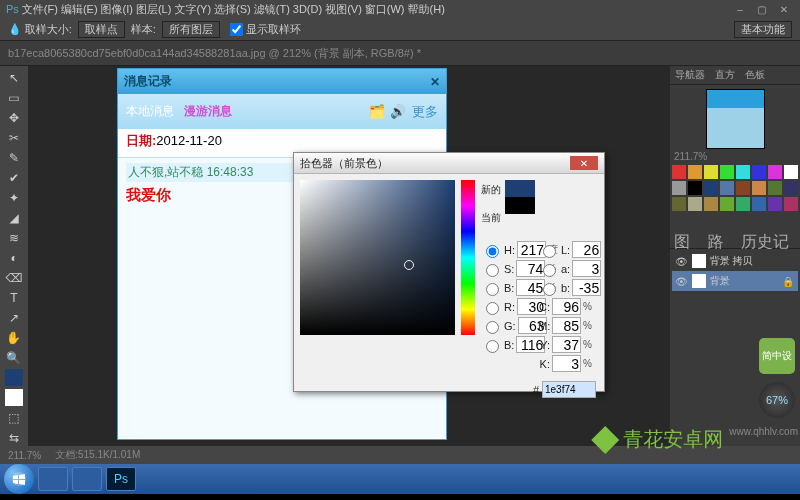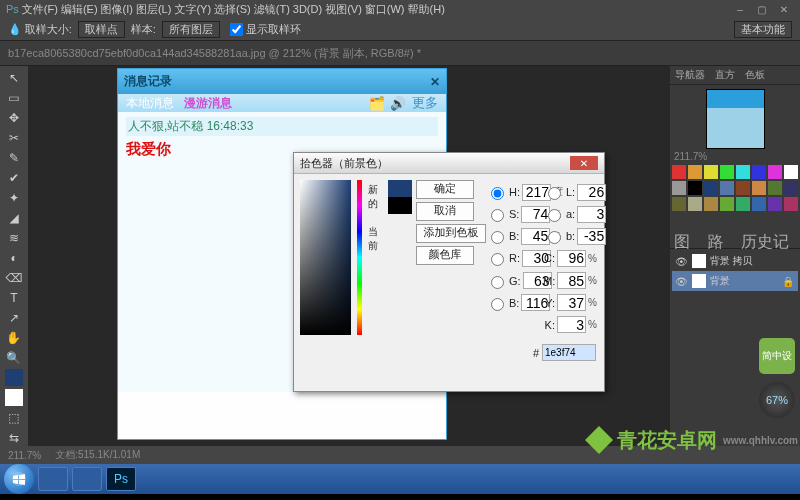--- a/index.html
+++ b/index.html
@@ -28,57 +28,57 @@
   .eyethumb{width:14px;height:14px;background:#fff}
   .statusbar{background:#454545;height:18px;color:#888;font-size:10px;display:flex;align-items:center;padding:0 8px;gap:14px}
   .taskbar{background:linear-gradient(#3a6caf,#1f4f8f);height:30px;display:flex;align-items:center;padding:0 4px;gap:4px}
   .startbtn{width:30px;height:30px;border-radius:50%;background:radial-gradient(circle at 30% 30%,#7ec0f5,#0a5bb4);display:flex;align-items:center;justify-content:center}
   .tbic{width:28px;height:22px;background:#2e5d9f;border:1px solid #4b7bbf;border-radius:2px}
 
   
   .qq{position:absolute;left:89px;top:2px;width:328px;height:370px;background:#fefefe;border:1px solid #3aa0d8}
   .qq-title{height:25px;background:linear-gradient(#63c1f0,#3aa0d8);display:flex;align-items:center;padding:0 6px;color:#0b4b6e;font-weight:700}
   .qq-title .x{margin-left:auto;font-weight:700;color:#0b4b6e;cursor:pointer}
-  .qq-tabs{height:18px;background:linear-gradient(#c9e9f9,#a7dbf5);display:flex;align-items:center;padding:0 8px;gap:10px;font-size:12px;color:#1774b3}
+  .qq-tabs{height:35px;background:linear-gradient(#c9e9f9,#a7dbf5);display:flex;align-items:center;padding:0 8px;gap:10px;font-size:12px;color:#1774b3}
   .qq-tabs .act{color:#d14fd4;font-weight:700}
   .qq-tabs .ricons{margin-left:auto;display:flex;gap:5px;align-items:center;font-size:13px;color:#3d8fc8}
   .qq-date{height:22px;border-bottom:1px solid #bfdff0;padding:3px 8px;font-size:13px}
   .qq-date b{color:#c8131b}
   .qq-body{padding:5px 8px;background:#f4fbfe;height:270px}
   .qq-line1{color:#2f8a60;font-size:12px;background:#dff3fc;padding:1px 2px}
   .qq-line2{color:#d11;font-weight:700;font-family:"KaiTi",serif;font-size:15px;margin-top:4px}
 
   
   .cpd{position:absolute;left:265px;top:86px;width:310px;height:238px;background:#f0f0f0;border:1px solid #888;box-shadow:2px 2px 6px rgba(0,0,0,.5);font-size:11px;color:#222}
   .cpd-title{height:20px;background:linear-gradient(#fcfcfc,#d8d8d8);display:flex;align-items:center;padding:0 6px;border-bottom:1px solid #b5b5b5}
   .cpd-title .x{margin-left:auto;width:28px;height:14px;background:#c94f44;color:#fff;display:flex;align-items:center;justify-content:center;font-size:10px;cursor:pointer}
   .cpd-body{display:flex;padding:6px;gap:6px}
   .cpd-spectrum{width:155px;height:155px;background:linear-gradient(to top,#000,transparent),linear-gradient(to right,#fff,#1e3f74);position:relative;cursor:crosshair}
   .cpd-spectrum .ring{position:absolute;width:8px;height:8px;border:1px solid #eee;border-radius:50%;left:104px;top:80px}
   .cpd-hue{width:14px;height:155px;background:linear-gradient(red,magenta,blue,cyan,lime,yellow,red);position:relative}
   .cpd-hue .mark{position:absolute;left:-4px;width:22px;top:58px;height:0;border-top:4px solid transparent;border-bottom:4px solid transparent}
-  .cpd-right{flex:1;display:flex;flex-direction:row;gap:0}
+  .cpd-right{flex:1;display:flex;flex-direction:column;gap:14px}
   .cpd-swatch-labels{display:flex;flex-direction:column;font-size:10px;gap:14px;margin-top:3px}
   .cpd-newcur{width:30px;height:34px;display:flex;flex-direction:column}
   .cpd-new{flex:1;background:#1e3f74}
   .cpd-cur{flex:1;background:#000}
   .cpd-btn{width:56px;height:17px;background:#fdfdfd;border:1px solid #999;text-align:center;line-height:15px;cursor:pointer;font-size:11px}
   .cpd-fields{display:grid;grid-template-columns:55px 55px;gap:2px;margin-top:2px}
   .fld{display:flex;align-items:center;gap:2px}
   .fld label{width:12px;text-align:right}
   .fld input{width:24px;height:13px;font-size:14px;border:1px solid #aaa;text-align:right;padding-right:1px}
   .fld .u{width:10px;font-size:10px;color:#555}
   .hexrow{display:flex;align-items:center;gap:3px;margin-top:3px}
   .hexrow input{width:48px;height:13px;font-size:10px;border:1px solid #aaa;background:#cfe5ff}
   .webonly{display:flex;align-items:center;gap:3px;margin-top:4px}
 
   
   .wm1{position:absolute;right:5px;bottom:72px;width:36px;height:36px;background:#7cb24c;border-radius:5px;display:flex;align-items:center;justify-content:center;color:#fff;font-size:10px;text-align:center}
   .wm2{position:absolute;right:5px;bottom:28px;width:36px;height:36px;border-radius:50%;background:radial-gradient(#555,#222);color:#9adfff;font-size:11px;display:flex;align-items:center;justify-content:center}
-  .wm3{position:absolute;right:2px;bottom:-8px;color:#7fc241;font-size:20px;font-weight:700;display:flex;align-items:center}
+  .wm3{position:absolute;right:2px;bottom:-8px;color:#7fc241;font-size:20px;font-weight:400;display:flex;}
   .wm3 .logo{width:28px;height:28px;background:#7fc241;clip-path:polygon(50% 0,100% 50%,50% 100%,0 50%);margin-right:4px}
   .url{color:#888;font-size:10px;margin-left:6px}
   .lyhdr{height:16px;background:#3a3a3a;font-size:16px;color:#aaa;display:flex;padding:0 4px;gap:6px;border-bottom:1px solid #222}
   .lyctrl{height:18px;display:flex;align-items:center;gap:4px;font-size:10px;color:#aaa;padding:0 4px}
 </style>
 </head>
 <body>
 
 <div class="menubar">
   <span style="color:#5ab">Ps</span>
@@ -148,20 +148,23 @@
       </div>
       <div class="qq-tabs">
         <span style="color:#fff">本地消息</span>
         <span class="act">漫游消息</span>
         <span class="ricons">
           <span>🗂️</span>
           <span>🔊</span>
           <span>更多</span>
         </span>
       </div>
+      <div class="qq-date">
+        <b>日期:</b><span>2012-11-20</span>
+      </div>
       <div class="qq-body">
         <div class="qq-line1">人不狠,站不稳 16:48:33</div>
         <div class="qq-line2">我爱你</div>
       </div>
     </div>
 
     <div class="cpd">
       <div class="cpd-title">
         <span>拾色器（前景色）</span>
         <span class="x">✕</span>
@@ -175,26 +178,20 @@
         </div>
         <div class="cpd-right">
           <div style="display:flex;gap:4px">
             <div class="cpd-swatch-labels">
               <span>新的</span>
               <span>当前</span>
             </div>
             <div class="cpd-newcur">
               <div class="cpd-new"></div>
               <div class="cpd-cur"></div>
-            </div>
-            <div style="display:flex;flex-direction:column;gap:3px;margin-left:auto">
-              <div class="cpd-btn">确定</div>
-              <div class="cpd-btn">取消</div>
-              <div class="cpd-btn" style="width:68px">添加到色板</div>
-              <div class="cpd-btn">颜色库</div>
             </div>
           </div>
           <div class="cpd-fields">
             <div class="fld">
                 <input type="radio" checked="" style="">
                 <label>H:</label>
                 <input value="217" style="">
                 <span class="u">度</span>
               </div>
             <div class="fld">

